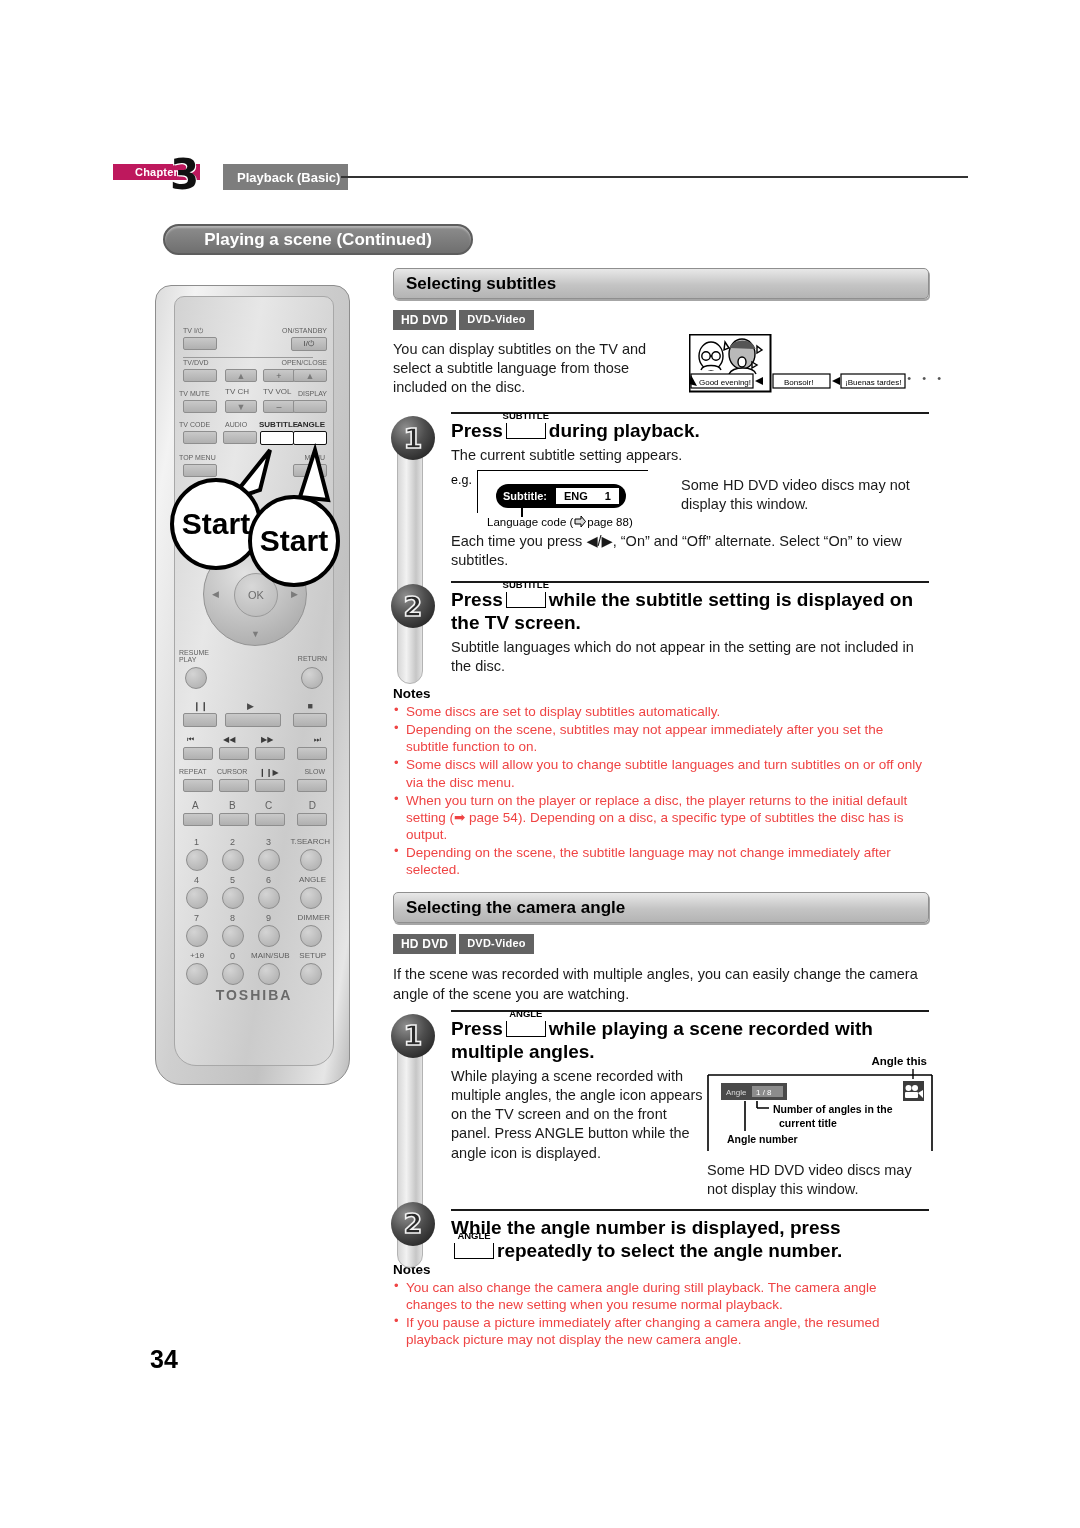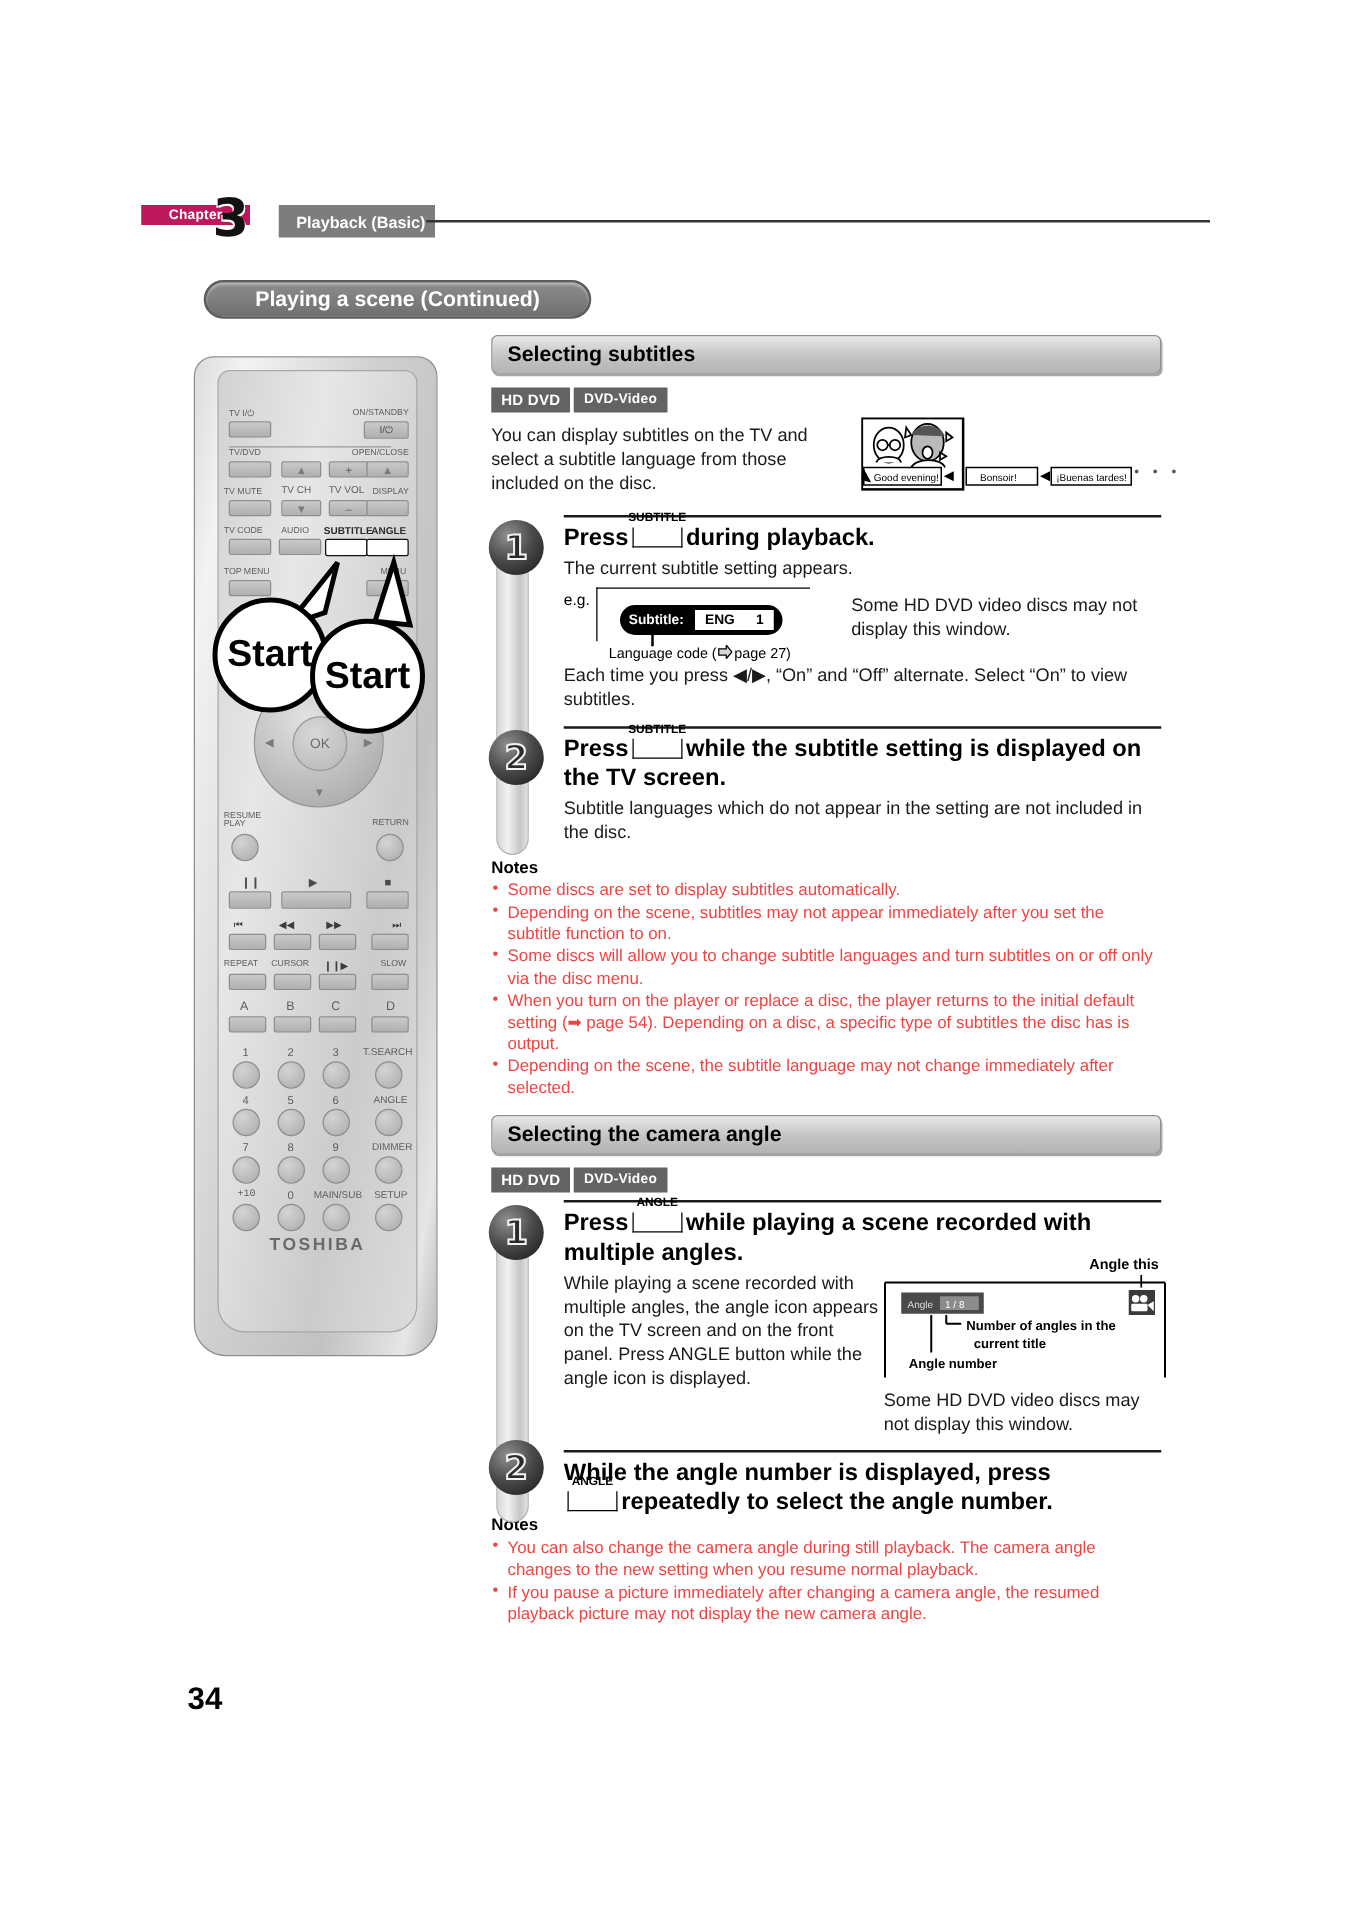--- a/index.html
+++ b/index.html
@@ -343,21 +343,21 @@
             <span>Subtitle:</span>
             <span class="val">
               <b>ENG</b>
               <b>1</b>
             </span>
           </div>
           <div style="position:absolute;left:70px;top:38px;width:1.5px;height:9px;background:#000;"></div>
           <div class="tiny" style="position:absolute;left:36px;top:46px;white-space:nowrap;">
             <span>Language code (</span><svg class="pgarrow" viewBox="0 0 12 11">
                 <path d="M1 3h6V0l4.5 5.5L7 11V8H1z" fill="#d8d8d8" stroke="#000" stroke-width="1"></path>
-              </svg><span>page 27)</span>
+              </svg><span>page 88)</span>
           </div>
           <div class="body-txt" style="position:absolute;left:230px;top:6px;width:250px;">Some HD DVD video discs may not display this window.</div>
         </div>
 
         <div class="body-txt" style="margin-top:-2px;">Each time you press ◀/▶, “On” and “Off” alternate. Select “On” to view subtitles.</div>
       </div>
 
       <div class="ball" style="top:172px;">
         <span>2</span>
       </div>
@@ -380,20 +380,21 @@
       <li>Depending on the scene, the subtitle language may not change immediately after selected.</li>
     </ul>
 
     <div class="sec-head" style="margin-top:14px;">Selecting the camera angle</div>
 
     <div class="badges">
       <span class="badge">HD DVD</span>
       <span class="badge sm">DVD-Video</span>
     </div>
 
+    <div class="body-txt" style="margin-top:11px;">If the scene was recorded with multiple angles, you can easily change the camera angle of the scene you are watching.</div>
 
     <div class="steps" style="margin-top:6px;height:264px;">
       <div class="track" style="top:10px;height:248px;"></div>
 
       <div class="ball" style="top:4px;">
         <span>1</span>
       </div>
 
       <div class="step-body">
         <div class="hr"></div>

